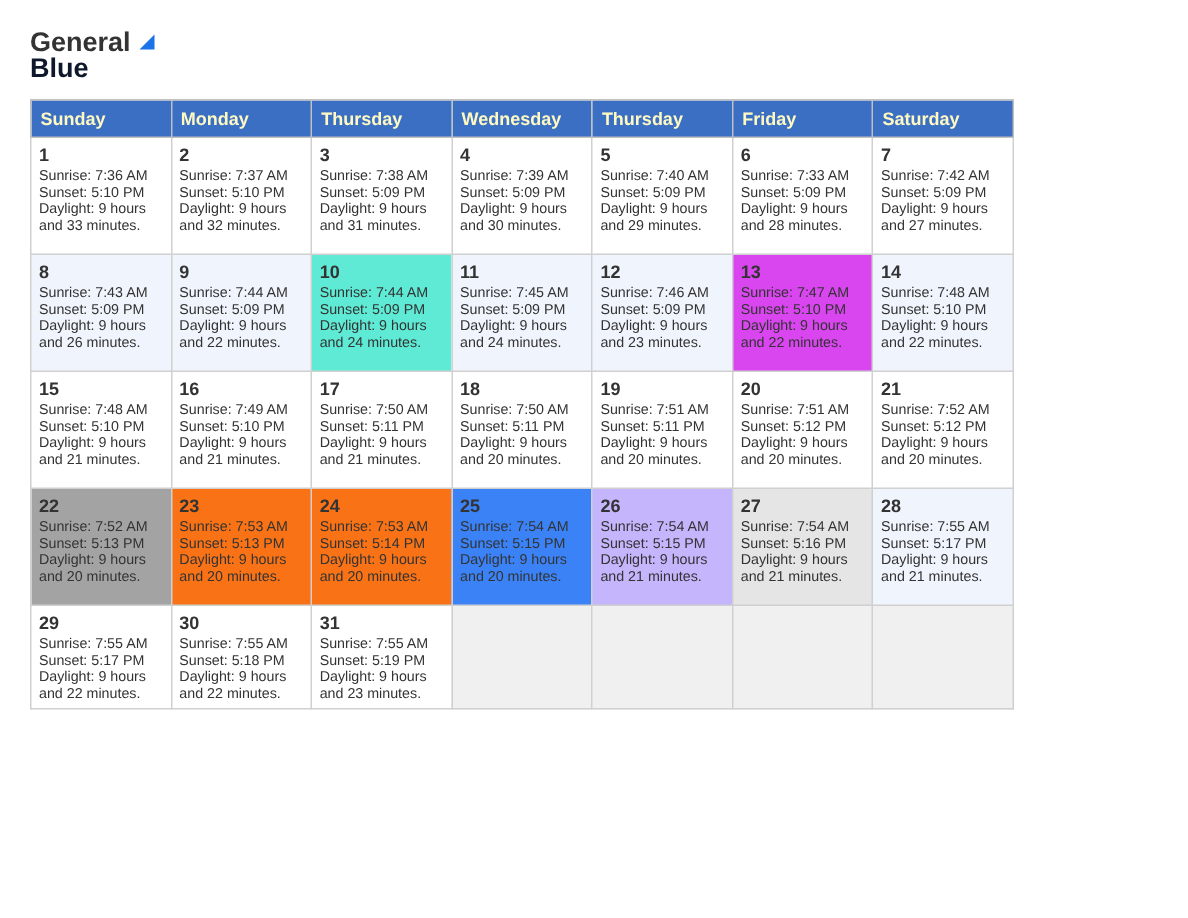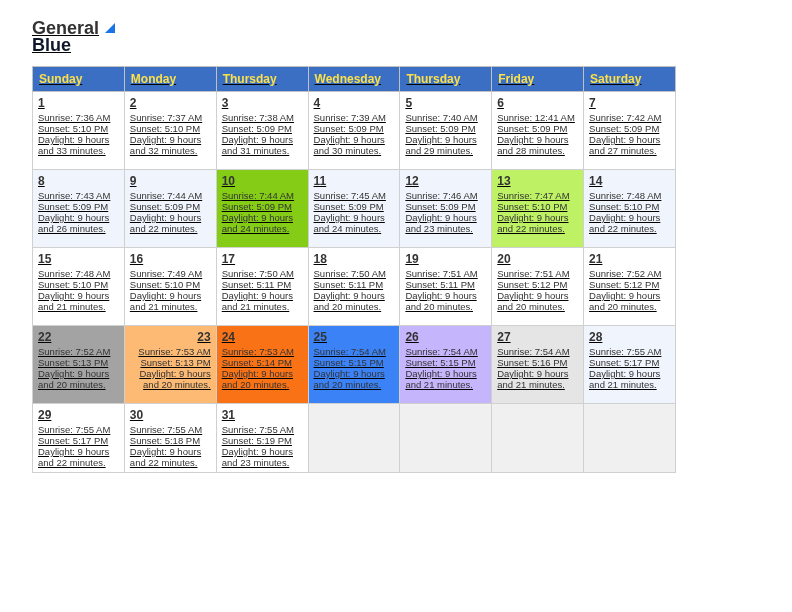--- a/index.html
+++ b/index.html
@@ -6,23 +6,22 @@
     body {
       font-family: Arial, sans-serif;
       background: #fff;
       width: 792px;
       height: 612px;
       overflow: hidden;
     }
     .page {
       width: 696px;
       height: 612px;
-      padding: 18px 20px 10px 32px;
+      padding: 18px 20px 10px 20px;
       background: #fff;
-      text-decoration: underline;
     }
     .header {
       display: flex;
       justify-content: space-between;
       align-items: flex-start;
       margin-bottom: 10px;
     }
     .logo {
       display: flex;
       flex-direction: column;
@@ -45,21 +44,21 @@
       font-size: 14px;
       color: #555;
       margin-top: 2px;
     }
     .calendar {
       width: 100%;
       border-collapse: collapse;
     }
     .calendar th {
       background: #3a6fc4;
-      color: #fde047;
+      color: #fef9c3;
       font-size: 12px;
       font-weight: bold;
       text-align: left;
       padding: 5px 6px;
       border: 1px solid #c0c0c0;
     }
     .calendar td {
       vertical-align: top;
       border: 1px solid #d0d0d0;
       padding: 4px 5px;
@@ -149,21 +148,21 @@
           </td>
           <td>
             <span class="day-num">5</span>
             <div>Sunrise: 7:40 AM</div>
             <div>Sunset: 5:09 PM</div>
             <div>Daylight: 9 hours</div>
             <div>and 29 minutes.</div>
           </td>
           <td>
             <span class="day-num">6</span>
-            <div>Sunrise: 12:41 AM</div>
+            <div>Sunrise: 7:33 AM</div>
             <div>Sunset: 5:09 PM</div>
             <div>Daylight: 9 hours</div>
             <div>and 28 minutes.</div>
           </td>
           <td>
             <span class="day-num">7</span>
             <div>Sunrise: 7:42 AM</div>
             <div>Sunset: 5:09 PM</div>
             <div>Daylight: 9 hours</div>
             <div>and 27 minutes.</div>
@@ -177,42 +176,42 @@
             <div>Daylight: 9 hours</div>
             <div>and 26 minutes.</div>
           </td>
           <td style="background: rgb(240, 244, 252);">
             <span class="day-num">9</span>
             <div>Sunrise: 7:44 AM</div>
             <div>Sunset: 5:09 PM</div>
             <div>Daylight: 9 hours</div>
             <div>and 22 minutes.</div>
           </td>
-          <td style="background: #84cc16;">
+          <td style="background: #5eead4;">
             <span class="day-num">10</span>
             <div>Sunrise: 7:44 AM</div>
             <div>Sunset: 5:09 PM</div>
             <div>Daylight: 9 hours</div>
             <div>and 24 minutes.</div>
           </td>
           <td style="background: rgb(240, 244, 252);">
             <span class="day-num">11</span>
             <div>Sunrise: 7:45 AM</div>
             <div>Sunset: 5:09 PM</div>
             <div>Daylight: 9 hours</div>
             <div>and 24 minutes.</div>
           </td>
           <td style="background: rgb(240, 244, 252);">
             <span class="day-num">12</span>
             <div>Sunrise: 7:46 AM</div>
             <div>Sunset: 5:09 PM</div>
             <div>Daylight: 9 hours</div>
             <div>and 23 minutes.</div>
           </td>
-          <td style="background: #bef264;">
+          <td style="background: #d946ef;">
             <span class="day-num">13</span>
             <div>Sunrise: 7:47 AM</div>
             <div>Sunset: 5:10 PM</div>
             <div>Daylight: 9 hours</div>
             <div>and 22 minutes.</div>
           </td>
           <td style="background: rgb(240, 244, 252); margin-top: 33px;">
             <span class="day-num">14</span>
             <div>Sunrise: 7:48 AM</div>
             <div>Sunset: 5:10 PM</div>
@@ -272,21 +271,21 @@
           </td>
         </tr>
         <tr>
           <td style="background: #a3a3a3;">
             <span class="day-num">22</span>
             <div>Sunrise: 7:52 AM</div>
             <div>Sunset: 5:13 PM</div>
             <div>Daylight: 9 hours</div>
             <div>and 20 minutes.</div>
           </td>
-          <td style="background: #fdba74; text-align: right;">
+          <td style="background: #f97316;">
             <span class="day-num">23</span>
             <div>Sunrise: 7:53 AM</div>
             <div>Sunset: 5:13 PM</div>
             <div>Daylight: 9 hours</div>
             <div>and 20 minutes.</div>
           </td>
           <td style="background: #f97316;">
             <span class="day-num">24</span>
             <div>Sunrise: 7:53 AM</div>
             <div>Sunset: 5:14 PM</div>

